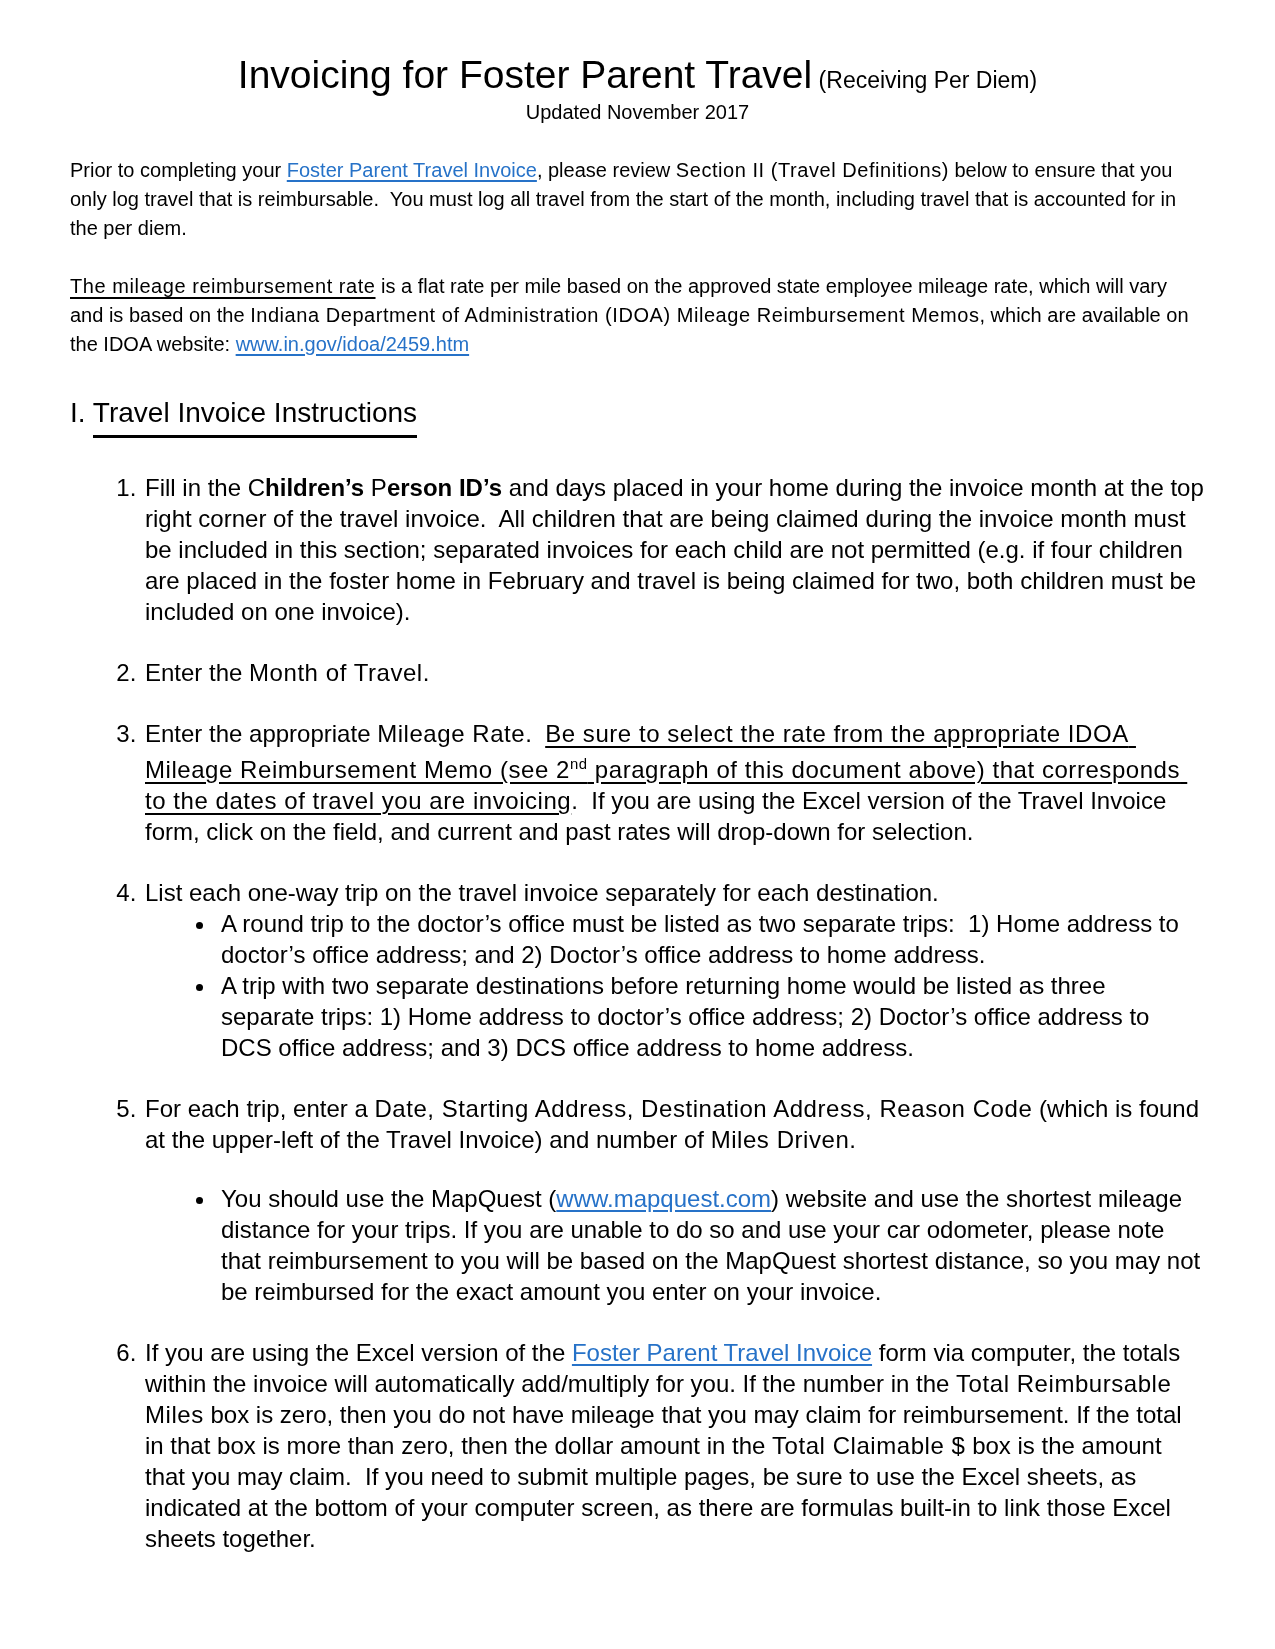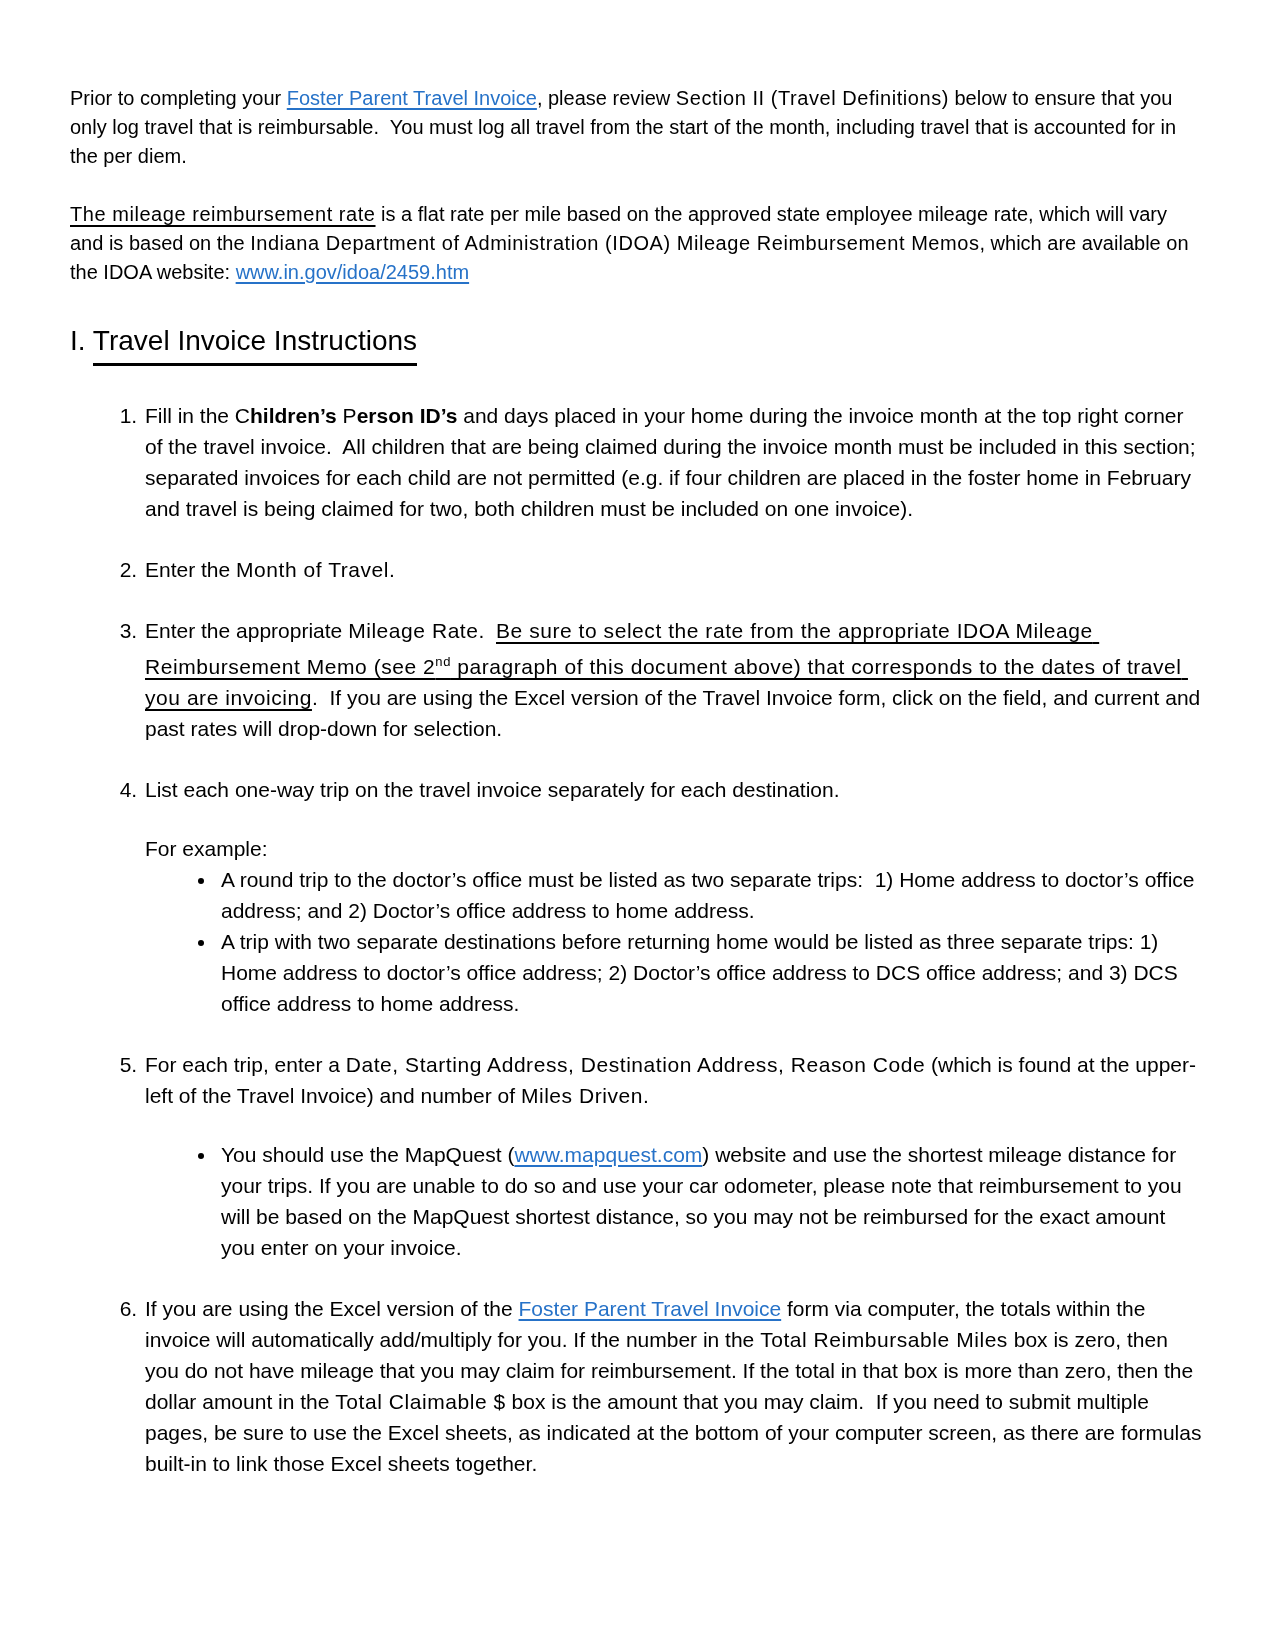--- a/index.html
+++ b/index.html
@@ -23,52 +23,55 @@
   .b { font-weight:700; }
   .u2 { text-decoration:underline; text-decoration-thickness:2px; text-underline-offset:4px;text-align:center; }
   .ulong { text-decoration:underline; text-decoration-thickness:2px; text-underline-offset:4px; }
   .sup { font-size:0.62em; vertical-align:super; }
 
   a.doclink { color:var(--link-color,#2672c8); text-decoration:underline; text-underline-offset:3px; cursor:pointer; }
 
   h2 { margin:36px 0 0 0; font-weight:400; font-size:28px; line-height:1.25; }
   .hu { border-bottom:3px solid #000; padding-bottom:7px; }
 
-  ol.instructions { margin:42px 0 0 0; padding:0 0 0 73px; font-size:21px; line-height:31px; list-style:decimal; }
+  ol.instructions { margin:42px 0 0 0; padding:0 0 0 73px; font-size:24px; line-height:31px; list-style:decimal; }
   ol.instructions > li { margin:0 0 30px 0; padding-left:2px; }
   ol.instructions > li:last-child { margin-bottom:0; }
 
   .for-example { margin-top:28px; }
 
   ul.ex { margin:0; padding:0 0 0 72px; list-style:disc; }
   ul.ex > li { margin:0; padding-left:4px; }
   ul.gap { margin-top:28px; }
 </style>
 </head>
 <body>
 
 <div class="page">
 
+  <div class="title-block">
+    <h1><span data-bind="header.title">Invoicing for Foster Parent Travel</span><span class="t-paren" data-bind="header.title_suffix"> (Receiving Per Diem)</span></h1>
+    <div class="subtitle" data-bind="header.subtitle">Updated November 2017</div>
+  </div>
 
   <p class="body first"><span data-bind="intro.p1.t1">Prior to completing your </span><a href="#" class="doclink" data-bind="intro.p1.link1">Foster Parent Travel Invoice</a><span data-bind="intro.p1.t2">, please review </span><span class="alt" data-bind="intro.p1.alt1">Section II (Travel Definitions)</span><span data-bind="intro.p1.t3"> below to ensure that you only log travel that is reimbursable.  You must log all travel from the start of the month, including travel that is accounted for in the per diem.</span></p>
 
   <p class="body"><span class="alt u2" data-bind="intro.p2.u1">The mileage reimbursement rate</span><span data-bind="intro.p2.t1"> is a flat rate per mile based on the approved state employee mileage rate, which will vary and is based on the </span><span class="alt" data-bind="intro.p2.alt1">Indiana Department of Administration (IDOA) Mileage Reimbursement Memos</span><span data-bind="intro.p2.t2">, which are available on the IDOA website: </span><a href="#" class="doclink" data-bind="intro.p2.link1">www.in.gov/idoa/2459.htm</a></p>
 
   <h2><span data-bind="section.prefix">I. </span><span class="hu" data-bind="section.title">Travel Invoice Instructions</span></h2>
 
   <ol class="instructions">
 
     <li><span data-bind="items.i1.t1">Fill in the C</span><span class="b" data-bind="items.i1.b1">hildren’s</span><span data-bind="items.i1.t2"> P</span><span class="b" data-bind="items.i1.b2">erson ID’s</span><span data-bind="items.i1.t3"> and days placed in your home during the invoice month at the top right corner of the travel invoice.  All children that are being claimed during the invoice month must be included in this section; separated invoices for each child are not permitted (e.g. if four children are placed in the foster home in February and travel is being claimed for two, both children must be included on one invoice).</span></li>
 
     <li><span data-bind="items.i2.t1">Enter the </span><span class="alt" data-bind="items.i2.alt1">Month of Travel</span><span data-bind="items.i2.t2">.</span></li>
 
     <li><span data-bind="items.i3.t1">Enter the appropriate </span><span class="alt" data-bind="items.i3.alt1">Mileage Rate</span><span data-bind="items.i3.t2">.  </span><span class="alt ulong"><span data-bind="items.i3.u_a">Be sure to select the rate from the appropriate IDOA Mileage Reimbursement Memo (see 2</span><span class="sup" data-bind="items.i3.u_sup">nd</span><span data-bind="items.i3.u_b"> paragraph of this document above) that corresponds to the dates of travel you are invoicing</span></span><span data-bind="items.i3.t3">.  If you are using the Excel version of the Travel Invoice form, click on the field, and current and past rates will drop-down for selection.</span></li>
 
     <li><span data-bind="items.i4.t1">List each one-way trip on the travel invoice separately for each destination.</span>
-      <div class="for-example" data-bind="items.i4.example_label">For example:</div>
       <ul class="ex">
         <li><span data-bind="items.i4.bullets.b1">A round trip to the doctor’s office must be listed as two separate trips:  1) Home address to doctor’s office address; and 2) Doctor’s office address to home address.</span></li>
         <li><span data-bind="items.i4.bullets.b2">A trip with two separate destinations before returning home would be listed as three separate trips: 1) Home address to doctor’s office address; 2) Doctor’s office address to DCS office address; and 3) DCS office address to home address.</span></li>
       </ul>
     </li>
 
     <li><span data-bind="items.i5.t1">For each trip, enter a </span><span class="alt" data-bind="items.i5.alt1">Date, Starting Address, Destination Address, Reason Code</span><span data-bind="items.i5.t2"> (which is found at the upper-left of the Travel Invoice) and number of </span><span class="alt" data-bind="items.i5.alt2">Miles Driven</span><span data-bind="items.i5.t3">.</span>
       <ul class="ex gap">
         <li><span data-bind="items.i5.bullet.t1">You should use the MapQuest (</span><a href="#" class="doclink" data-bind="items.i5.bullet.link1">www.mapquest.com</a><span data-bind="items.i5.bullet.t2">) website and use the shortest mileage distance for your trips. If you are unable to do so and use your car odometer, please note that reimbursement to you will be based on the MapQuest shortest distance, so you may not be reimbursed for the exact amount you enter on your invoice.</span></li>
       </ul>

